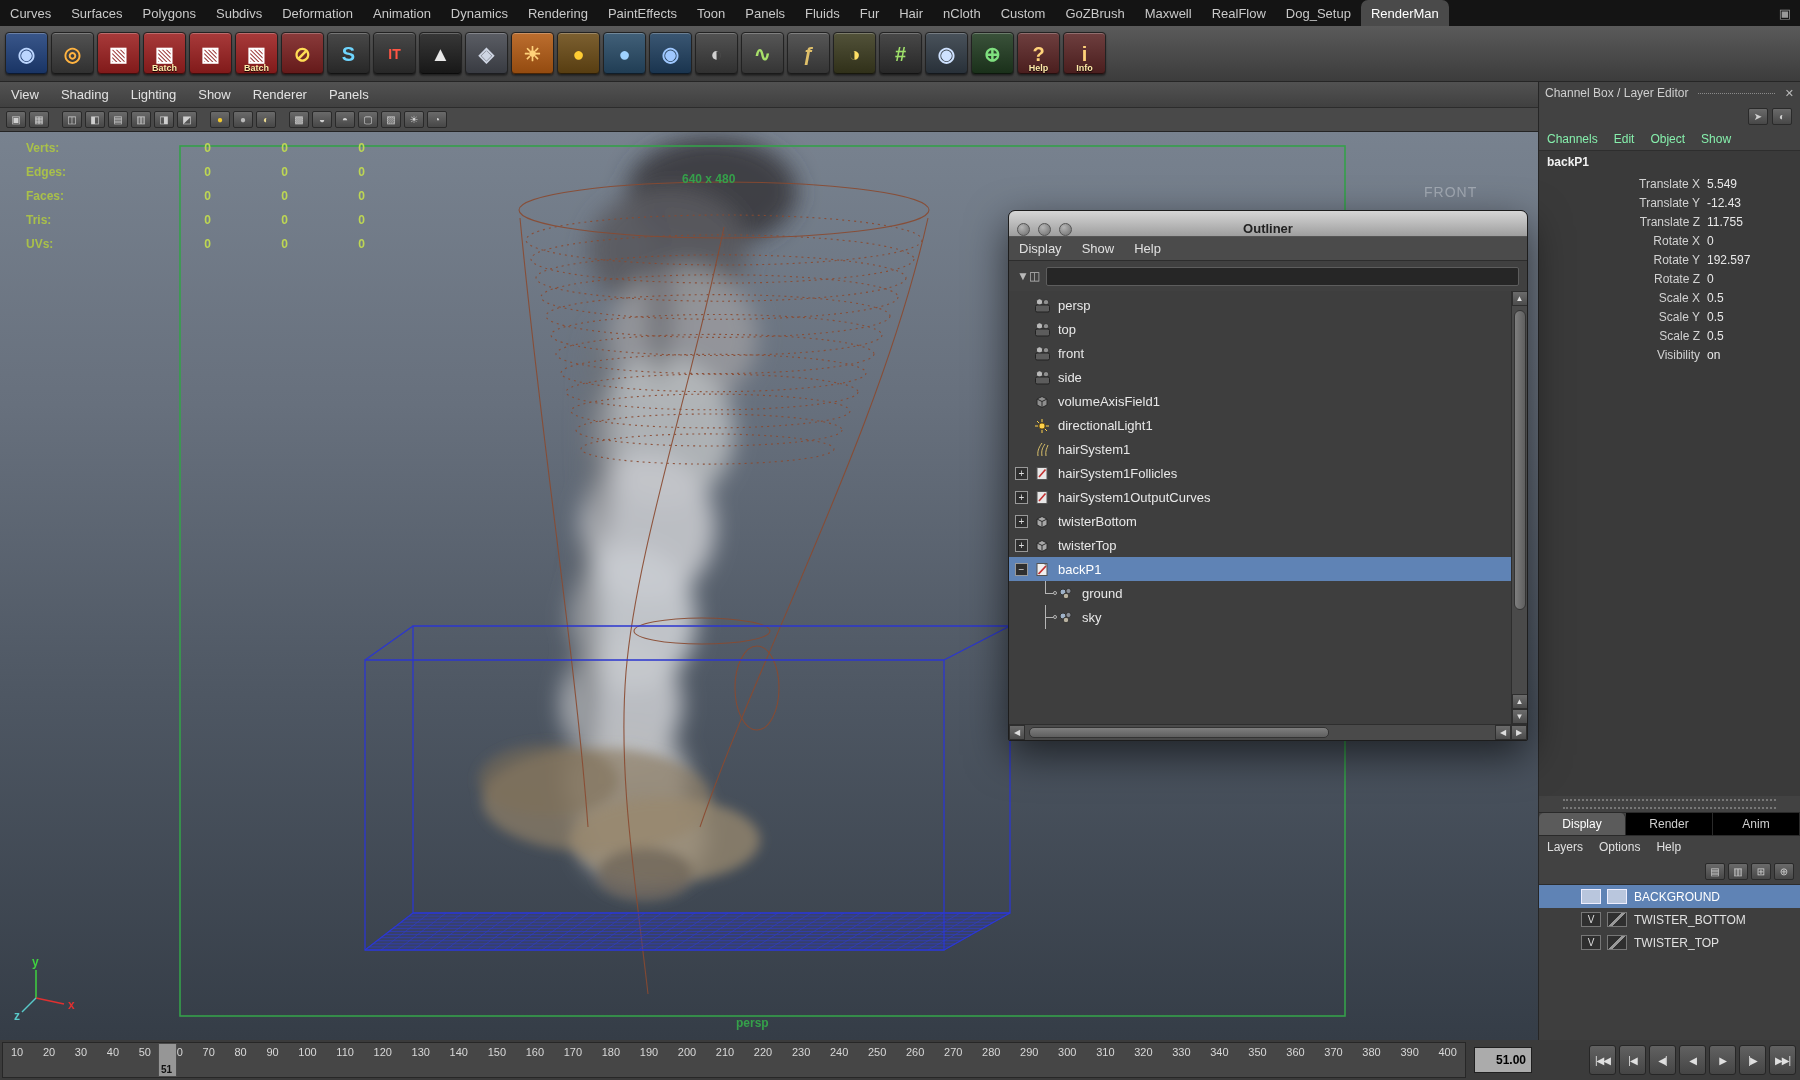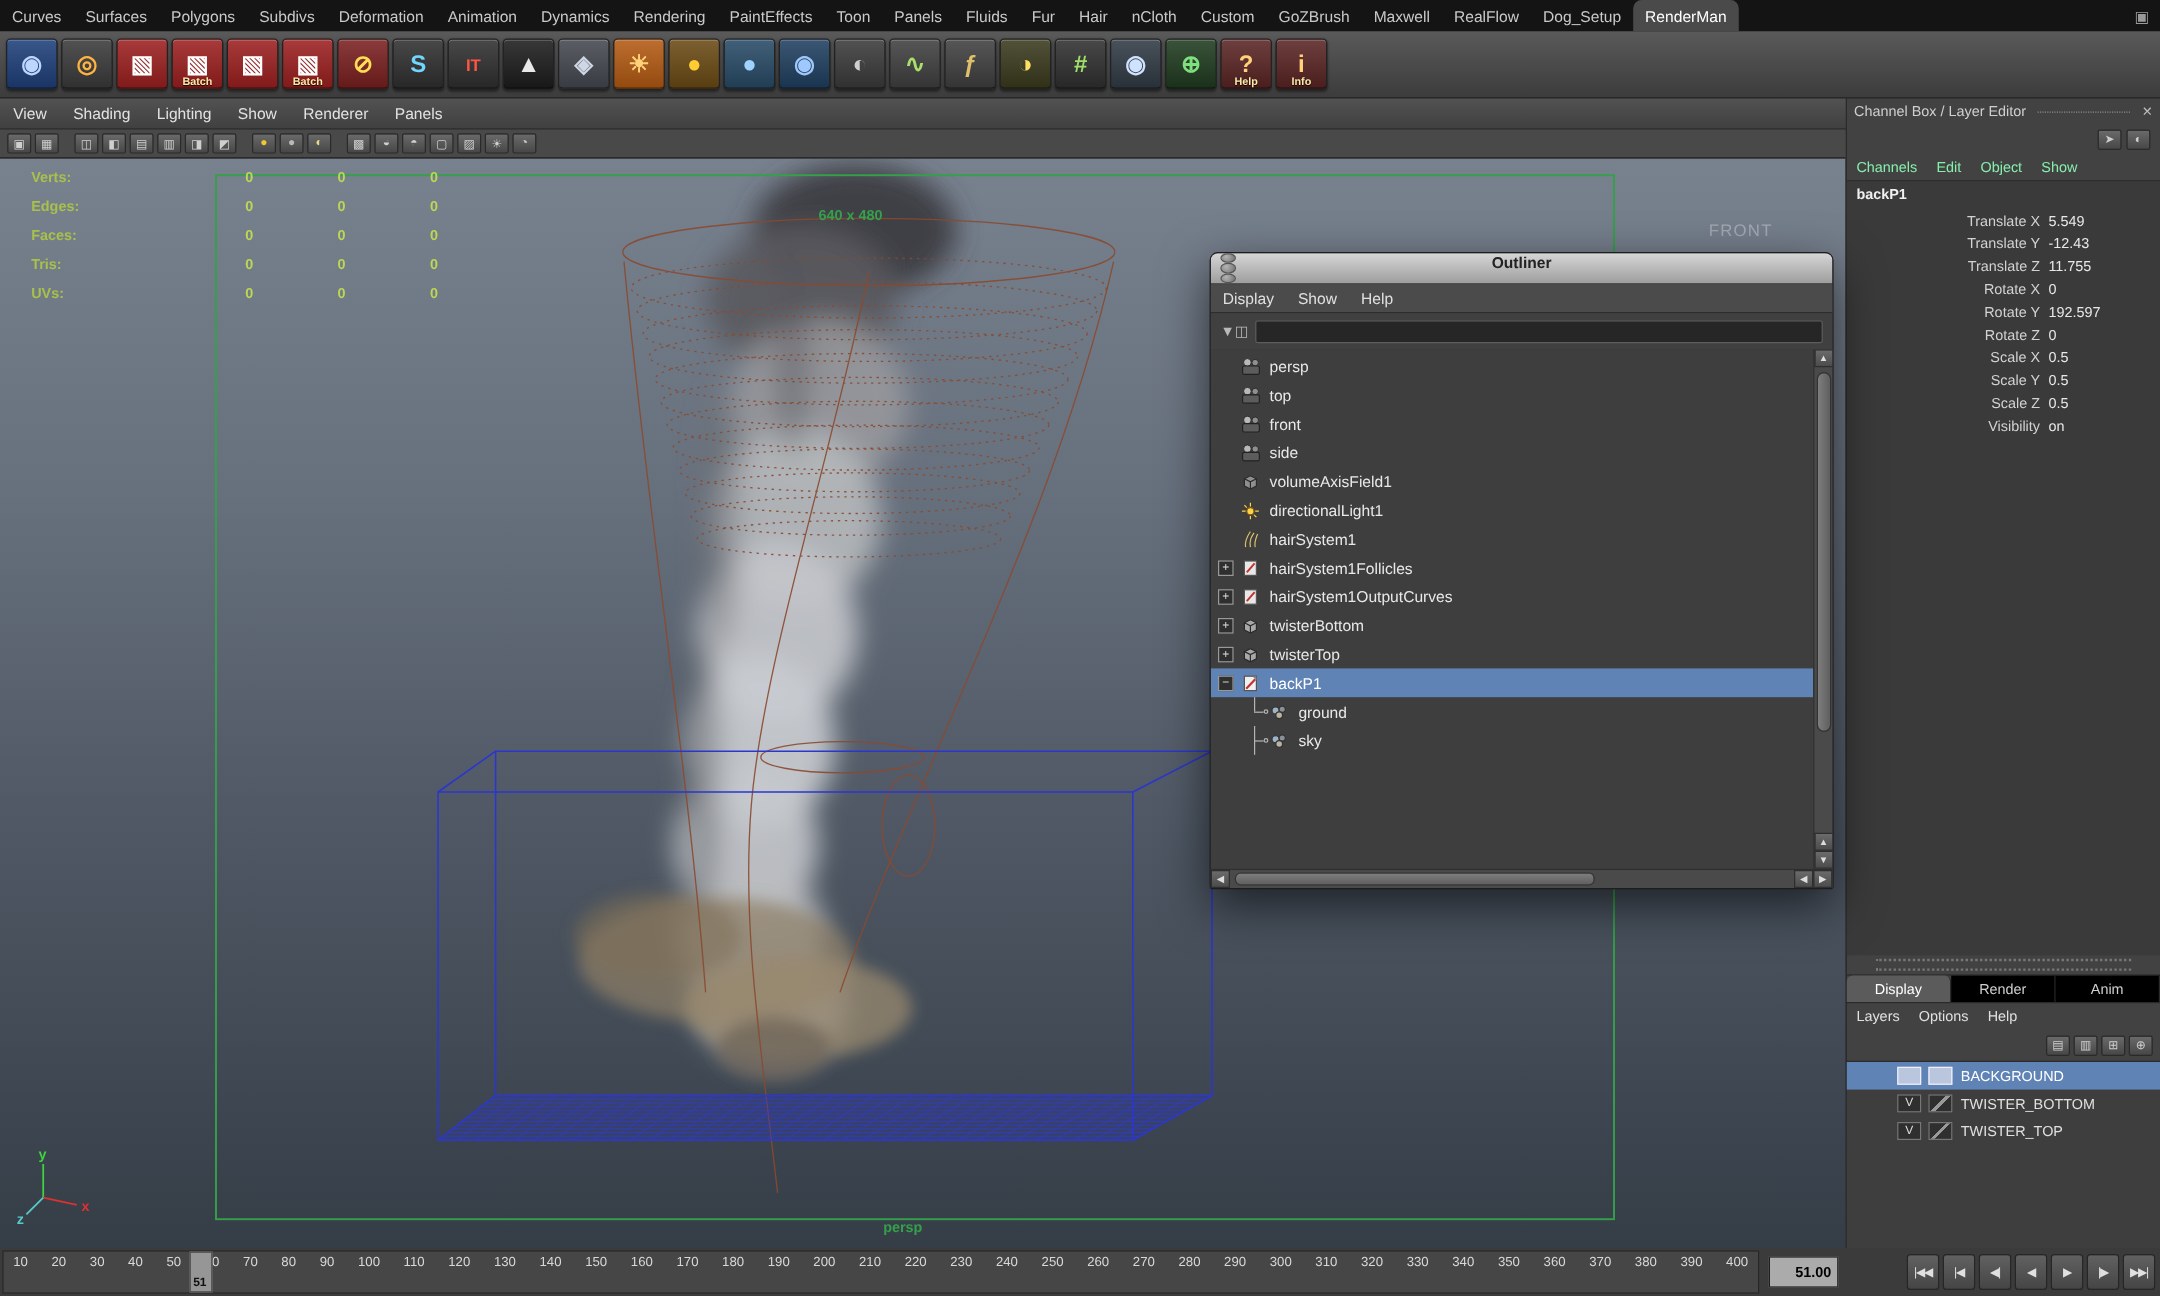--- a/index.html
+++ b/index.html
@@ -54,21 +54,21 @@
   .hval { width:77px; text-align:right; color:#bdd653; }
 
   
   #axis { position:absolute; left:14px; top:820px; }
 
   
   #outliner { position:absolute; left:1008px; top:210px; width:520px; height:531px; z-index:50;
     border-radius:7px 7px 2px 2px; box-shadow:0 14px 40px rgba(0,0,0,.6); background:#3e3e3e;
     border:1px solid #1d1d1d; display:flex; flex-direction:column; }
   #out-title { height:26px; background:linear-gradient(#d6d6d6,#9e9e9e); border-radius:6px 6px 0 0;
-    display:flex; align-items:flex-start; position:relative; border-bottom:1px solid #555;flex-direction:column; }
+    display:flex; align-items:flex-end; position:relative; border-bottom:1px solid #555; }
   .tl { width:13px; height:13px; border-radius:50%; background:radial-gradient(circle at 35% 30%, #b5b5b5, #6e6e6e);
     border:1px solid #555; margin-left:8px; }
   #out-title .ttl { position:absolute; left:0; right:0; text-align:center; font-size:13px; font-weight:bold; color:#222; }
   #out-menus { height:24px; background:#4b4b4b; border-bottom:1px solid #2d2d2d; display:flex;
     align-items:center; color:#e0e0e0; font-size:13px; }
   #out-menus .omitem { padding:0 10px; }
   #out-search { height:30px; display:flex; align-items:center; padding:0 8px; gap:6px; background:#404040; }
   #out-search .filter-ic { color:#b9b9b9; font-size:12px; }
   #out-search input { flex:1; height:19px; background:#262626; border:1px solid #5d5d5d; border-radius:2px;
     color:#ddd; font-size:12px; padding:0 5px; outline:none; }

